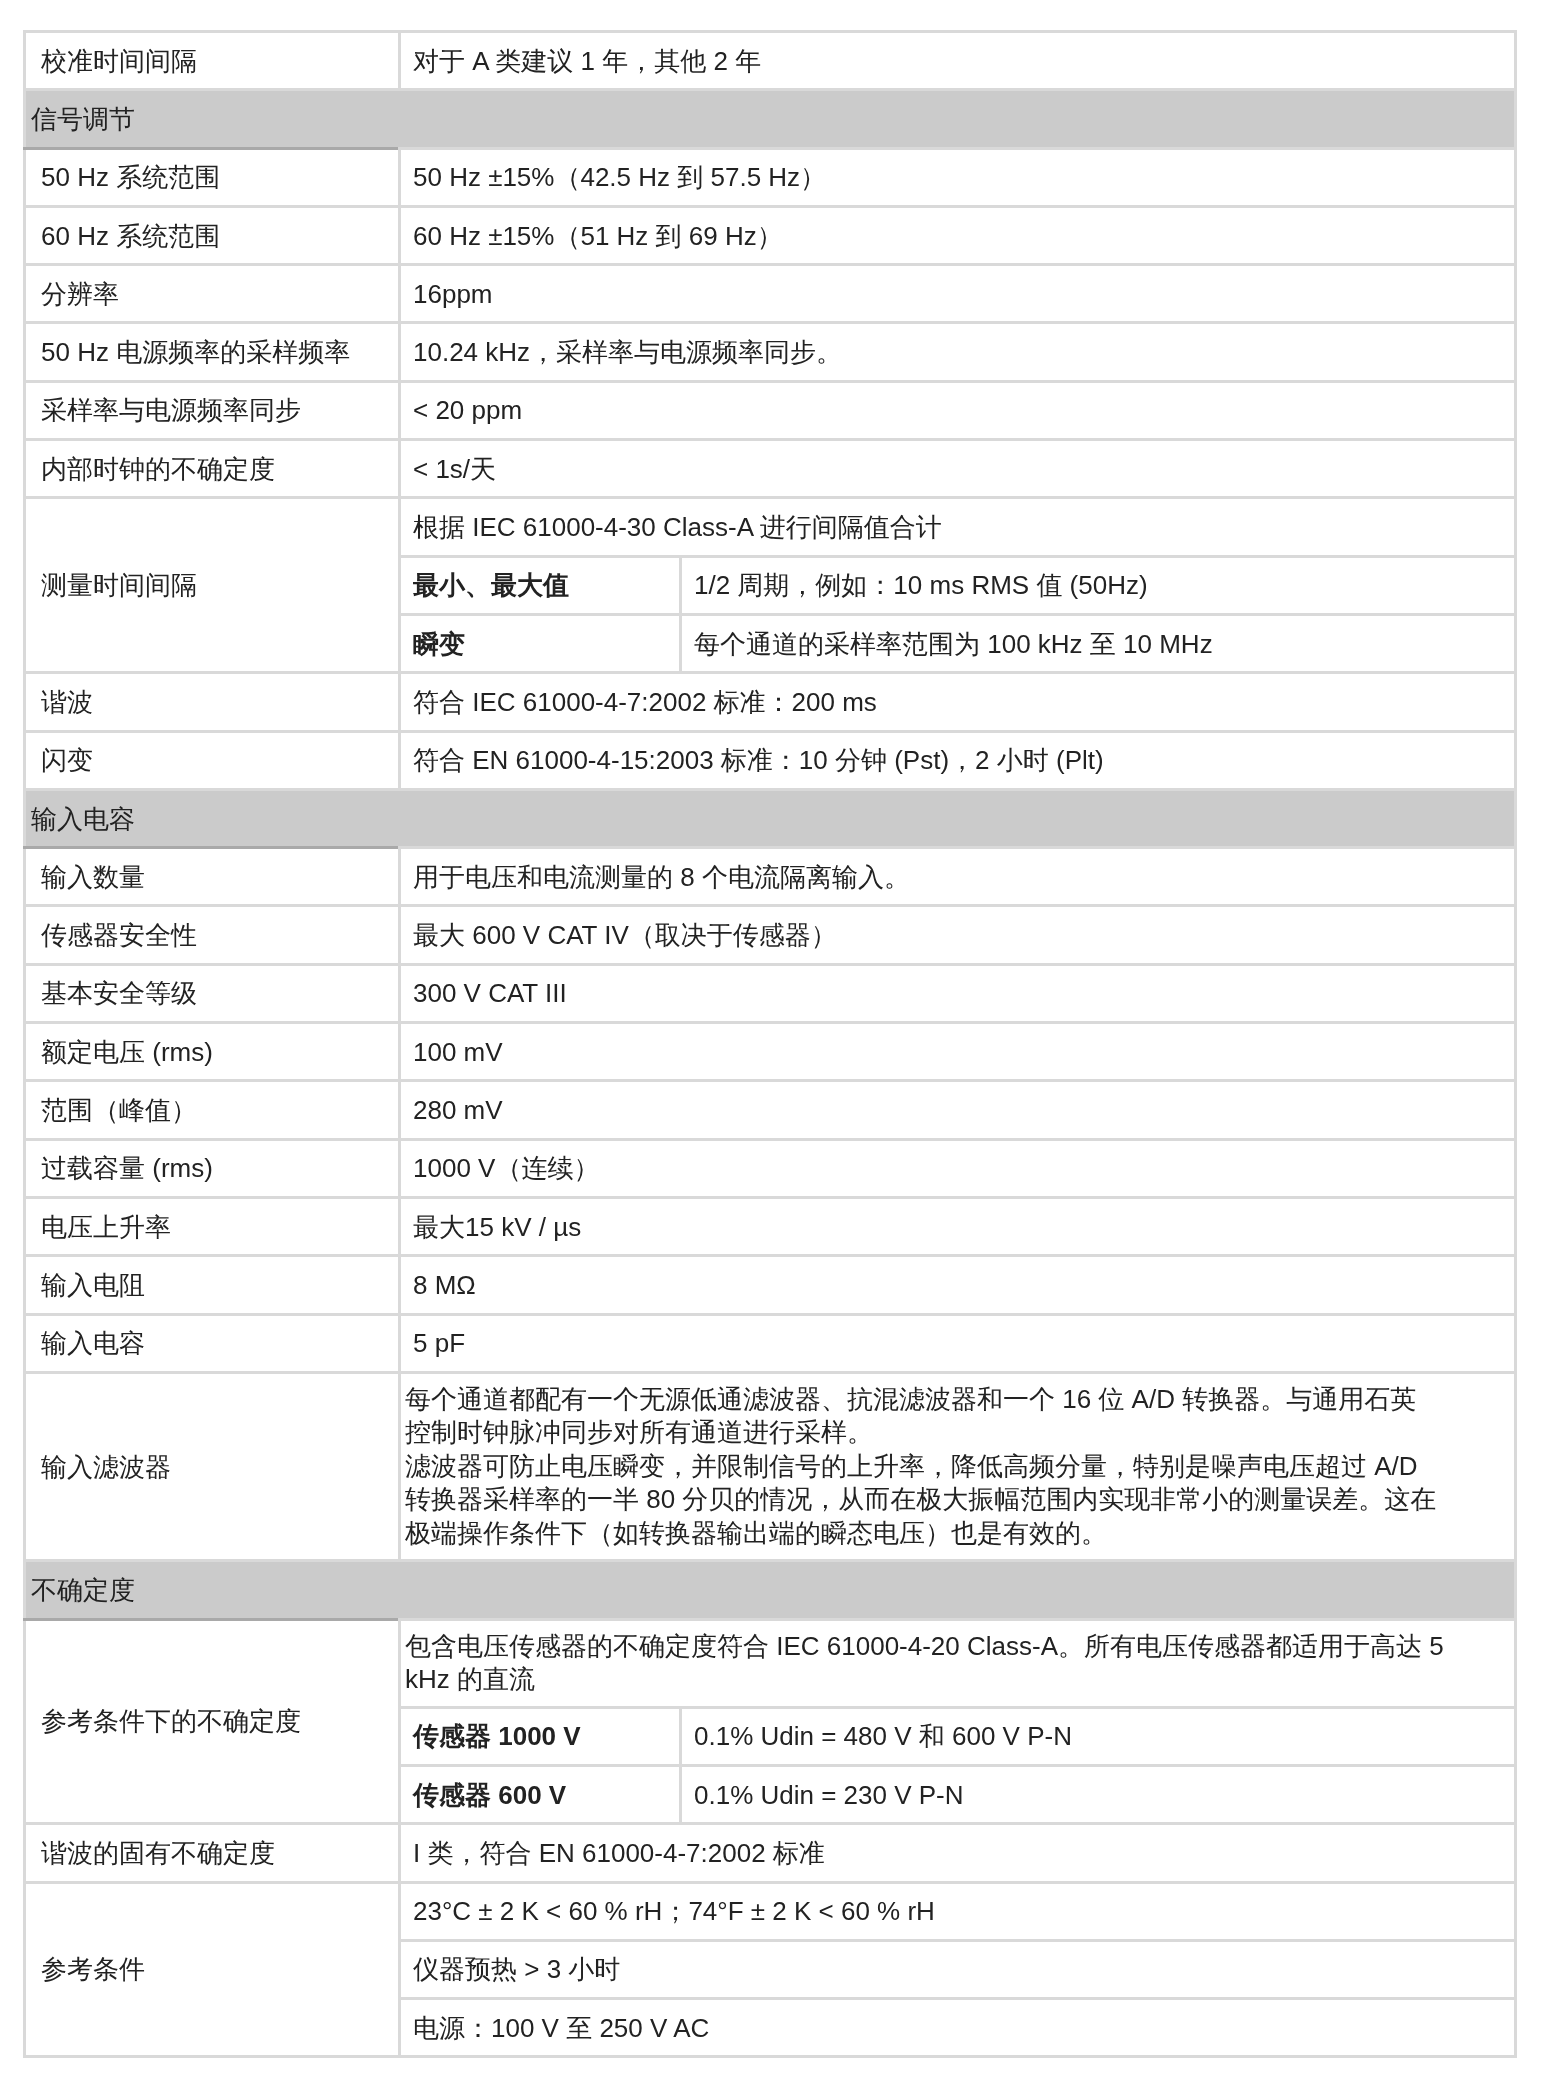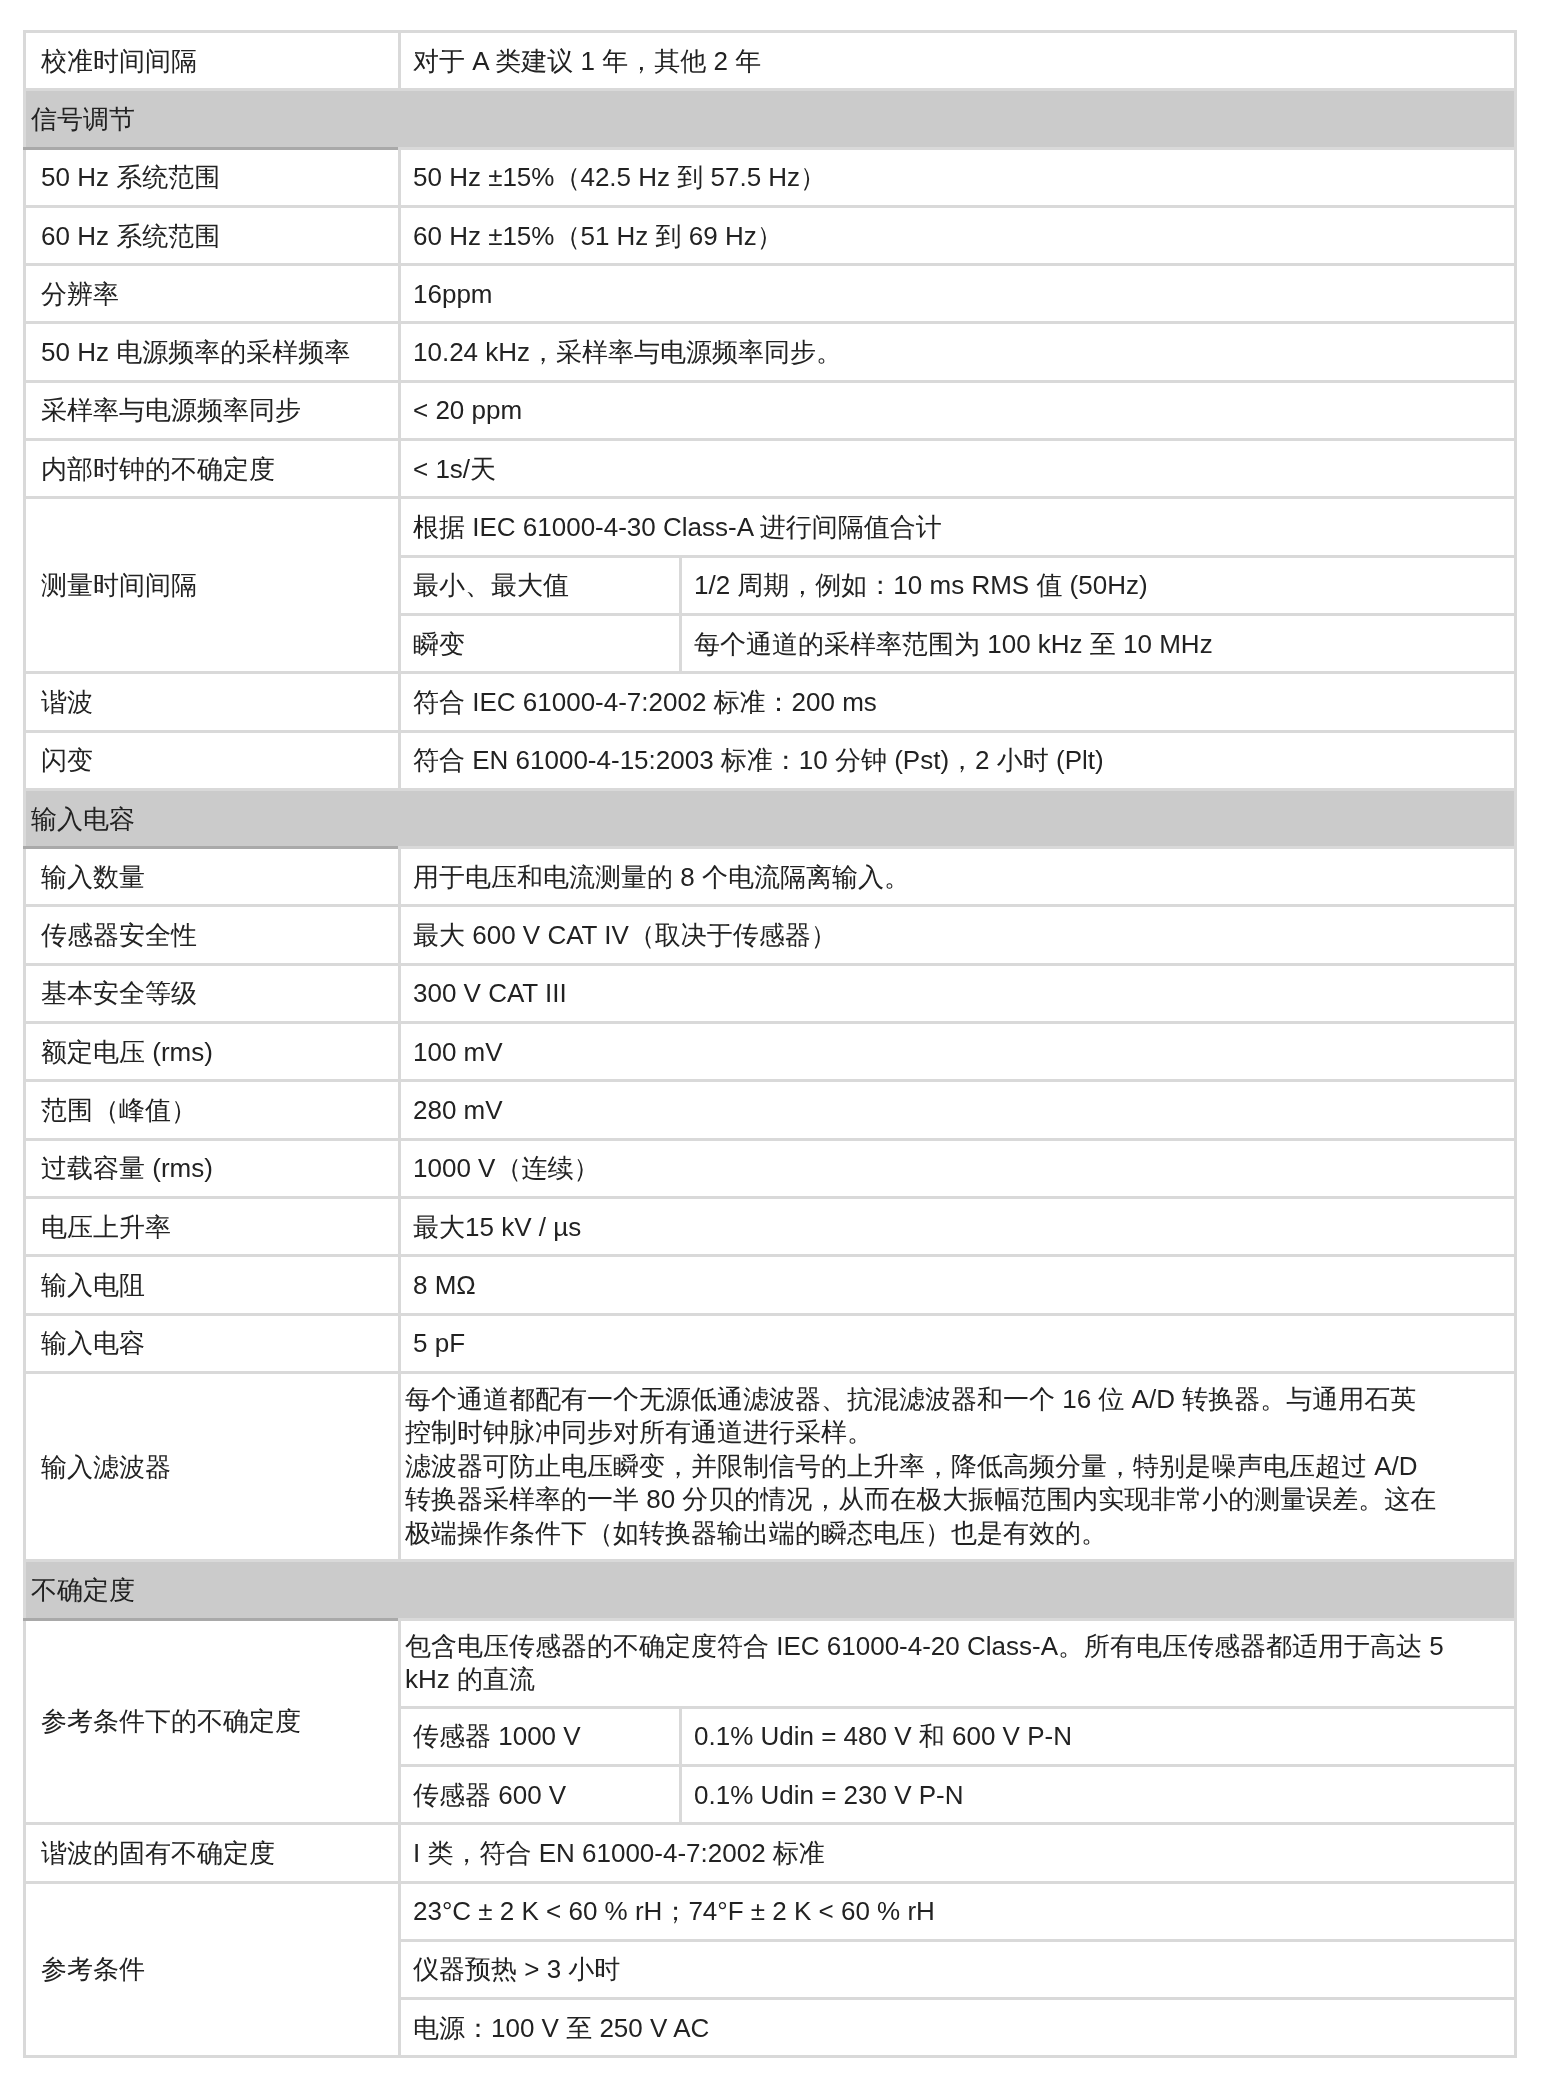--- a/index.html
+++ b/index.html
@@ -28,21 +28,21 @@
       border-bottom: 3px solid var(--border);
       padding: 0 12px;
       vertical-align: middle;
       box-sizing: border-box;
       white-space: nowrap;
       line-height: 30px;
       background: #ffffff;
     }
     .spec tr.r { height: 58.3px; }
     .spec td.lab { padding-left: 15px; }
-    .spec td.sub { padding-left: 12px; }
+    .spec td.sub { padding-left: 12px; font-weight: bold; }
     .spec td.sec {
       background: var(--section-bg);
       padding-left: 5px;
       position: relative;
     }
     .spec td.sec::after {
       content: ""; position: absolute;
       left: -3px; bottom: -3px; width: 375px; height: 3px;
       background: var(--section-rule);
     }

